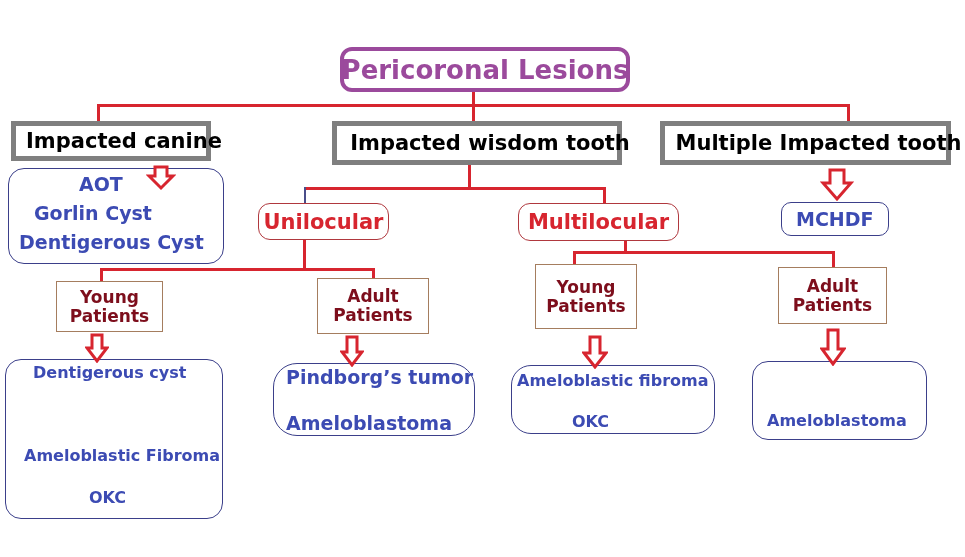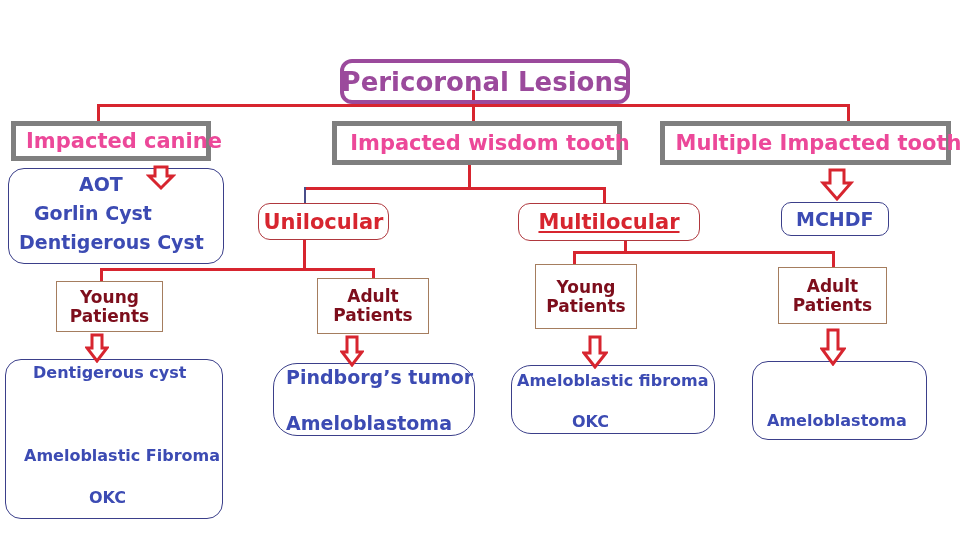--- a/index.html
+++ b/index.html
@@ -2,21 +2,21 @@
 <html><head>
 <meta charset="utf-8">
 <style>
   html, body { margin: 0; padding: 0; background: #ffffff; }
   body { width: 965px; height: 557px; position: relative; overflow: hidden;
          font-family: "DejaVu Sans", "Liberation Sans", sans-serif; }
   .abs { position: absolute; box-sizing: border-box; }
   .line { position: absolute; background: #d7252f; }
   .title-box { border: 4px solid #9b4a9c; border-radius: 12px; color: #9b4a9c;
                font-weight: bold; font-size: 26px; display: flex; align-items: center; justify-content: center; white-space: nowrap; }
-  .cat-box { border: 5px solid #7f7f7f; background: #fff; color: #ec4899; font-weight: bold; font-size: 21px;
+  .cat-box { border: 5px solid #7f7f7f; background: #fff; color: #000000; font-weight: bold; font-size: 21px;
              display: flex; align-items: center; justify-content: center; white-space: nowrap; padding-left: 26px; }
   .red-box { border: 1px solid #b0383e; border-radius: 12px; color: #d7252f; font-weight: bold; font-size: 21px;
              display: flex; align-items: center; justify-content: center; white-space: nowrap; background: #fff; }
   .pat-box { border: 1.5px solid #a57d5e; color: #7d0e1c; font-weight: bold; font-size: 17px; line-height: 19px;
              display: flex; flex-direction: column; align-items: center; justify-content: center; background: #fff; }
   .list-box { border: 1.5px solid #3b3f8a; border-radius: 16px; background: #fff; }
   .item { position: absolute; color: #3c4bb3; font-weight: bold; white-space: nowrap; }
   .arrow { position: absolute; }
 </style>
 </head>
@@ -36,38 +36,38 @@
 <div class="line" style="left:303px;top:240px;width:3px;height:30px;"></div>
 <div class="line" style="left:100px;top:268px;width:275px;height:3px;"></div>
 <div class="line" style="left:100px;top:268px;width:3px;height:14px;"></div>
 <div class="line" style="left:372px;top:268px;width:3px;height:12px;"></div>
 
 <div class="line" style="left:624px;top:240px;width:3px;height:14px;"></div>
 <div class="line" style="left:573px;top:251px;width:262px;height:3px;"></div>
 <div class="line" style="left:573px;top:251px;width:3px;height:14px;"></div>
 <div class="line" style="left:832px;top:251px;width:3px;height:16px;"></div>
 
-<div class="abs title-box" style="left:340px;top:47px;width:290px;height:45px;margin-top:12px;">Pericoronal Lesions</div>
+<div class="abs title-box" style="left:340px;top:47px;width:290px;height:45px;">Pericoronal Lesions</div>
 
 <div class="abs cat-box" style="left:11px;top:121px;width:200px;height:40px;">Impacted canine</div>
 <div class="abs cat-box" style="left:332px;top:121px;width:290px;height:44px;">Impacted wisdom tooth</div>
 <div class="abs cat-box" style="left:660px;top:121px;width:291px;height:44px;">Multiple Impacted tooth</div>
 
 <div class="abs list-box" style="left:8px;top:168px;width:216px;height:96px;">
   <span class="item" style="left:70px;top:4px;font-size:19px;">AOT</span>
   <span class="item" style="left:25px;top:33px;font-size:19px;">Gorlin Cyst</span>
   <span class="item" style="left:10px;top:62px;font-size:19px;">Dentigerous Cyst</span>
 </div>
 
 <div class="abs list-box" style="left:781px;top:202px;width:108px;height:34px;border-radius:10px;">
   <span class="item" style="left:14px;top:5px;font-size:19px;">MCHDF</span>
 </div>
 
 <div class="abs red-box" style="left:258px;top:203px;width:131px;height:37px;">Unilocular</div>
-<div class="abs red-box" style="left:518px;top:203px;width:182px;height:38px;text-decoration:underline;">Multilocular</div>
+<div class="abs red-box" style="left:518px;top:203px;width:161px;height:38px;">Multilocular</div>
 
 <div class="abs pat-box" style="left:56px;top:281px;width:107px;height:51px;">
   <span>Young</span>
   <span>Patients</span>
 </div>
 <div class="abs pat-box" style="left:317px;top:278px;width:112px;height:56px;">
   <span>Adult</span>
   <span>Patients</span>
 </div>
 <div class="abs pat-box" style="left:535px;top:264px;width:102px;height:65px;">

